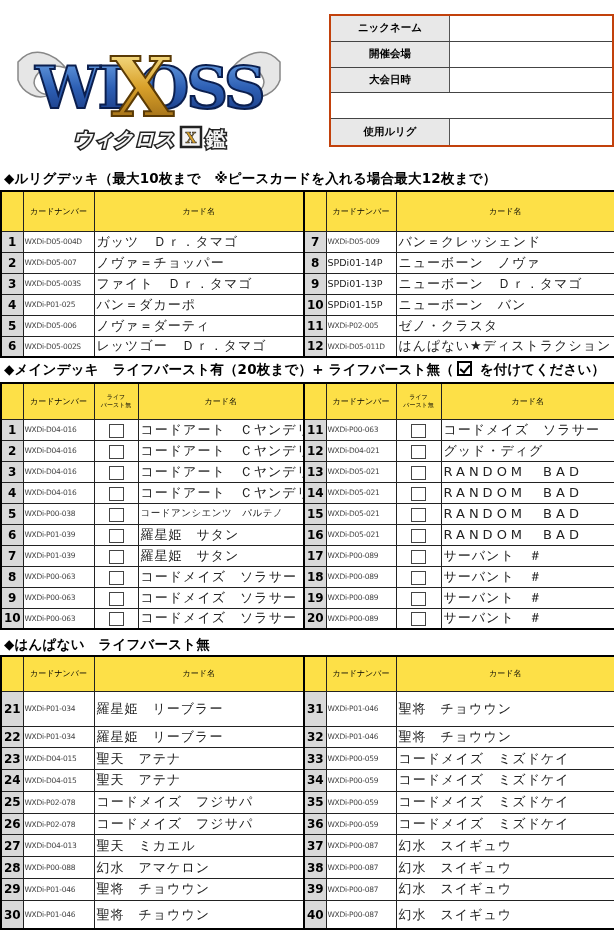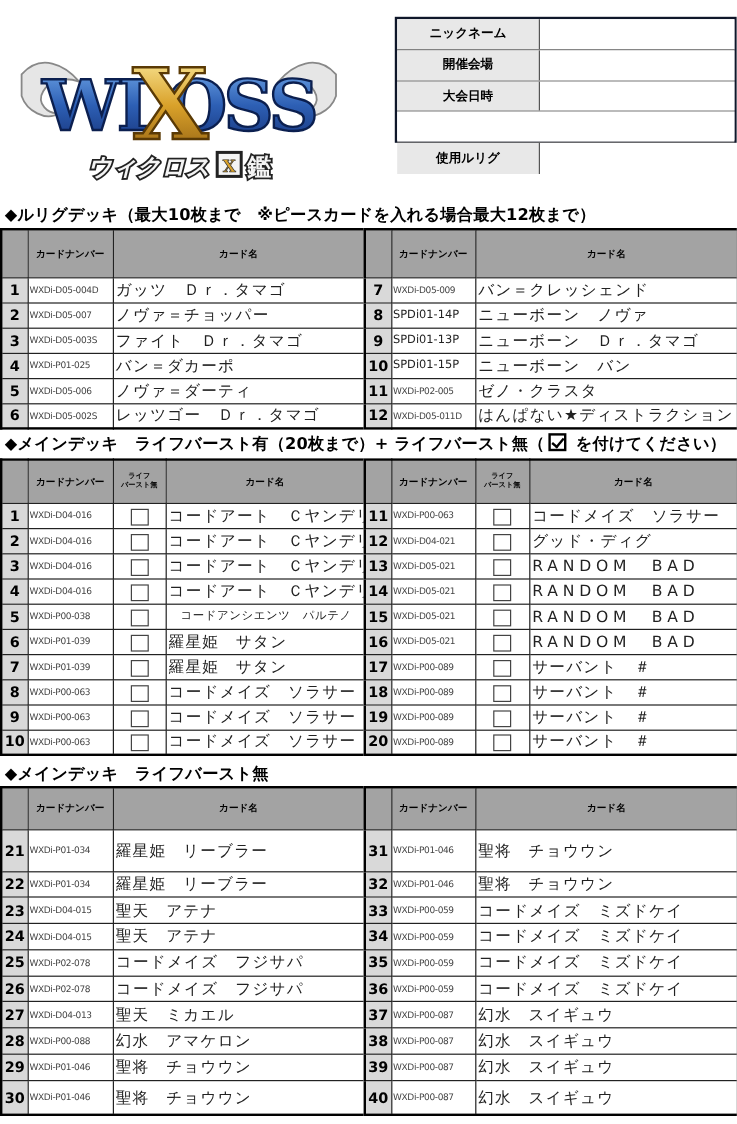--- a/index.html
+++ b/index.html
@@ -1,40 +1,40 @@
 <!DOCTYPE html>
 <html><head>
 <meta charset="utf-8">
 <style>
   html, body { margin:0; padding:0; background:#ffffff; }
   body { width:614px; height:937px; position:relative; overflow:hidden;
          font-family:"DejaVu Sans", "Liberation Sans", sans-serif; color:#000; }
   .logo { position:absolute; left:14px; top:24px; width:270px; height:128px; }
-  .info { position:absolute; left:329px; top:14px; width:285px; height:105px;
-          border:2px solid #0f172a; box-sizing:border-box; border-collapse:collapse; }
+  .info { position:absolute; left:329px; top:14px; width:285px; height:133px;
+          border:2px solid #c2410c; box-sizing:border-box; border-collapse:collapse; }
   .info-row { display:flex; height:25.8px; border-bottom:1px solid #444; box-sizing:border-box; }
   .info-row:last-child { border-bottom:none;font-family:Liberation Serif, serif; }
   .info-label { width:119px; background:#e8e8e8; border-right:1px solid #555;
                 font-size:10.5px; font-weight:bold; display:flex; align-items:center; justify-content:center; box-sizing:border-box; }
   .info-value { flex:1; background:#fff; }
   .section-title { position:absolute; left:4px; font-size:13.5px; font-weight:bold; white-space:nowrap; letter-spacing:0.2px; }
   .section-title .chkmark { display:inline-block; width:15px; height:15px; border:2px solid #000; box-sizing:border-box;
                              vertical-align:-2px; position:relative; margin:0 3px; }
   .section-title .chkmark:after { content:""; position:absolute; left:3px; top:0px; width:4px; height:8px;
                                   border-right:2.5px solid #000; border-bottom:2.5px solid #000; transform:rotate(40deg); }
   table.grid { position:absolute; left:0; width:614px; border-collapse:collapse; table-layout:fixed; }
   table.grid td, table.grid th { border:1px solid #222; padding:0; overflow:hidden; white-space:nowrap; box-sizing:border-box; }
   table.grid { border:2px solid #000; }
-  table.grid th { background:#a3a3a3; font-size:8px; font-weight:bold; }
+  table.grid th { background:#fde047; font-size:8px; font-weight:normal; }
   table.grid th.sep, table.grid td.sep { border-left:2px solid #000; }
   td.idx { background:#d9d9d9; font-weight:bold; font-size:12px; text-align:center; }
   td.num { font-size:7.5px; color:#444; padding-left:1px !important; letter-spacing:-0.3px; }
   td.num.spd { font-size:9.5px; color:#222; letter-spacing:0; }
   td.name { font-size:13px; padding-left:2px !important; letter-spacing:1px; color:#222; }
-  td.name.small { font-size:9.5px; letter-spacing:0.5px;text-align:center; }
+  td.name.small { font-size:9.5px; letter-spacing:0.5px; }
   td.name.wide { letter-spacing:4px; }
   td.chk { text-align:center; }
   .box { display:inline-block; width:13px; height:12px; border:1px solid #444; background:#fff; vertical-align:middle; }
   th .lbhead { font-size:6px; line-height:8px; display:block; }
 </style>
 </head>
 <body>
 
 <div class="logo">
   <svg width="270" height="128" viewBox="0 0 270 128">
@@ -284,21 +284,21 @@
         <td class="chk"><span class="box"></span></td>
         <td class="name">コードメイズ　ソラサー</td>
         <td class="idx sep">20</td>
         <td class="num">WXDi-P00-089</td>
         <td class="chk"><span class="box"></span></td>
         <td class="name">サーバント　＃</td>
       </tr>
     </tbody>
 </table>
 
-<div class="section-title" style="top:636px;">◆メインデッキ　ライフバースト無</div>
+<div class="section-title" style="top:636px;">◆はんぱない　ライフバースト無</div>
 
 <table class="grid" style="top:655px;">
   <colgroup>
     <col style="width:22px">
       <col style="width:71px">
       <col style="width:210px">
     <col style="width:22px">
       <col style="width:70px">
       <col style="width:219px">
   </colgroup>

